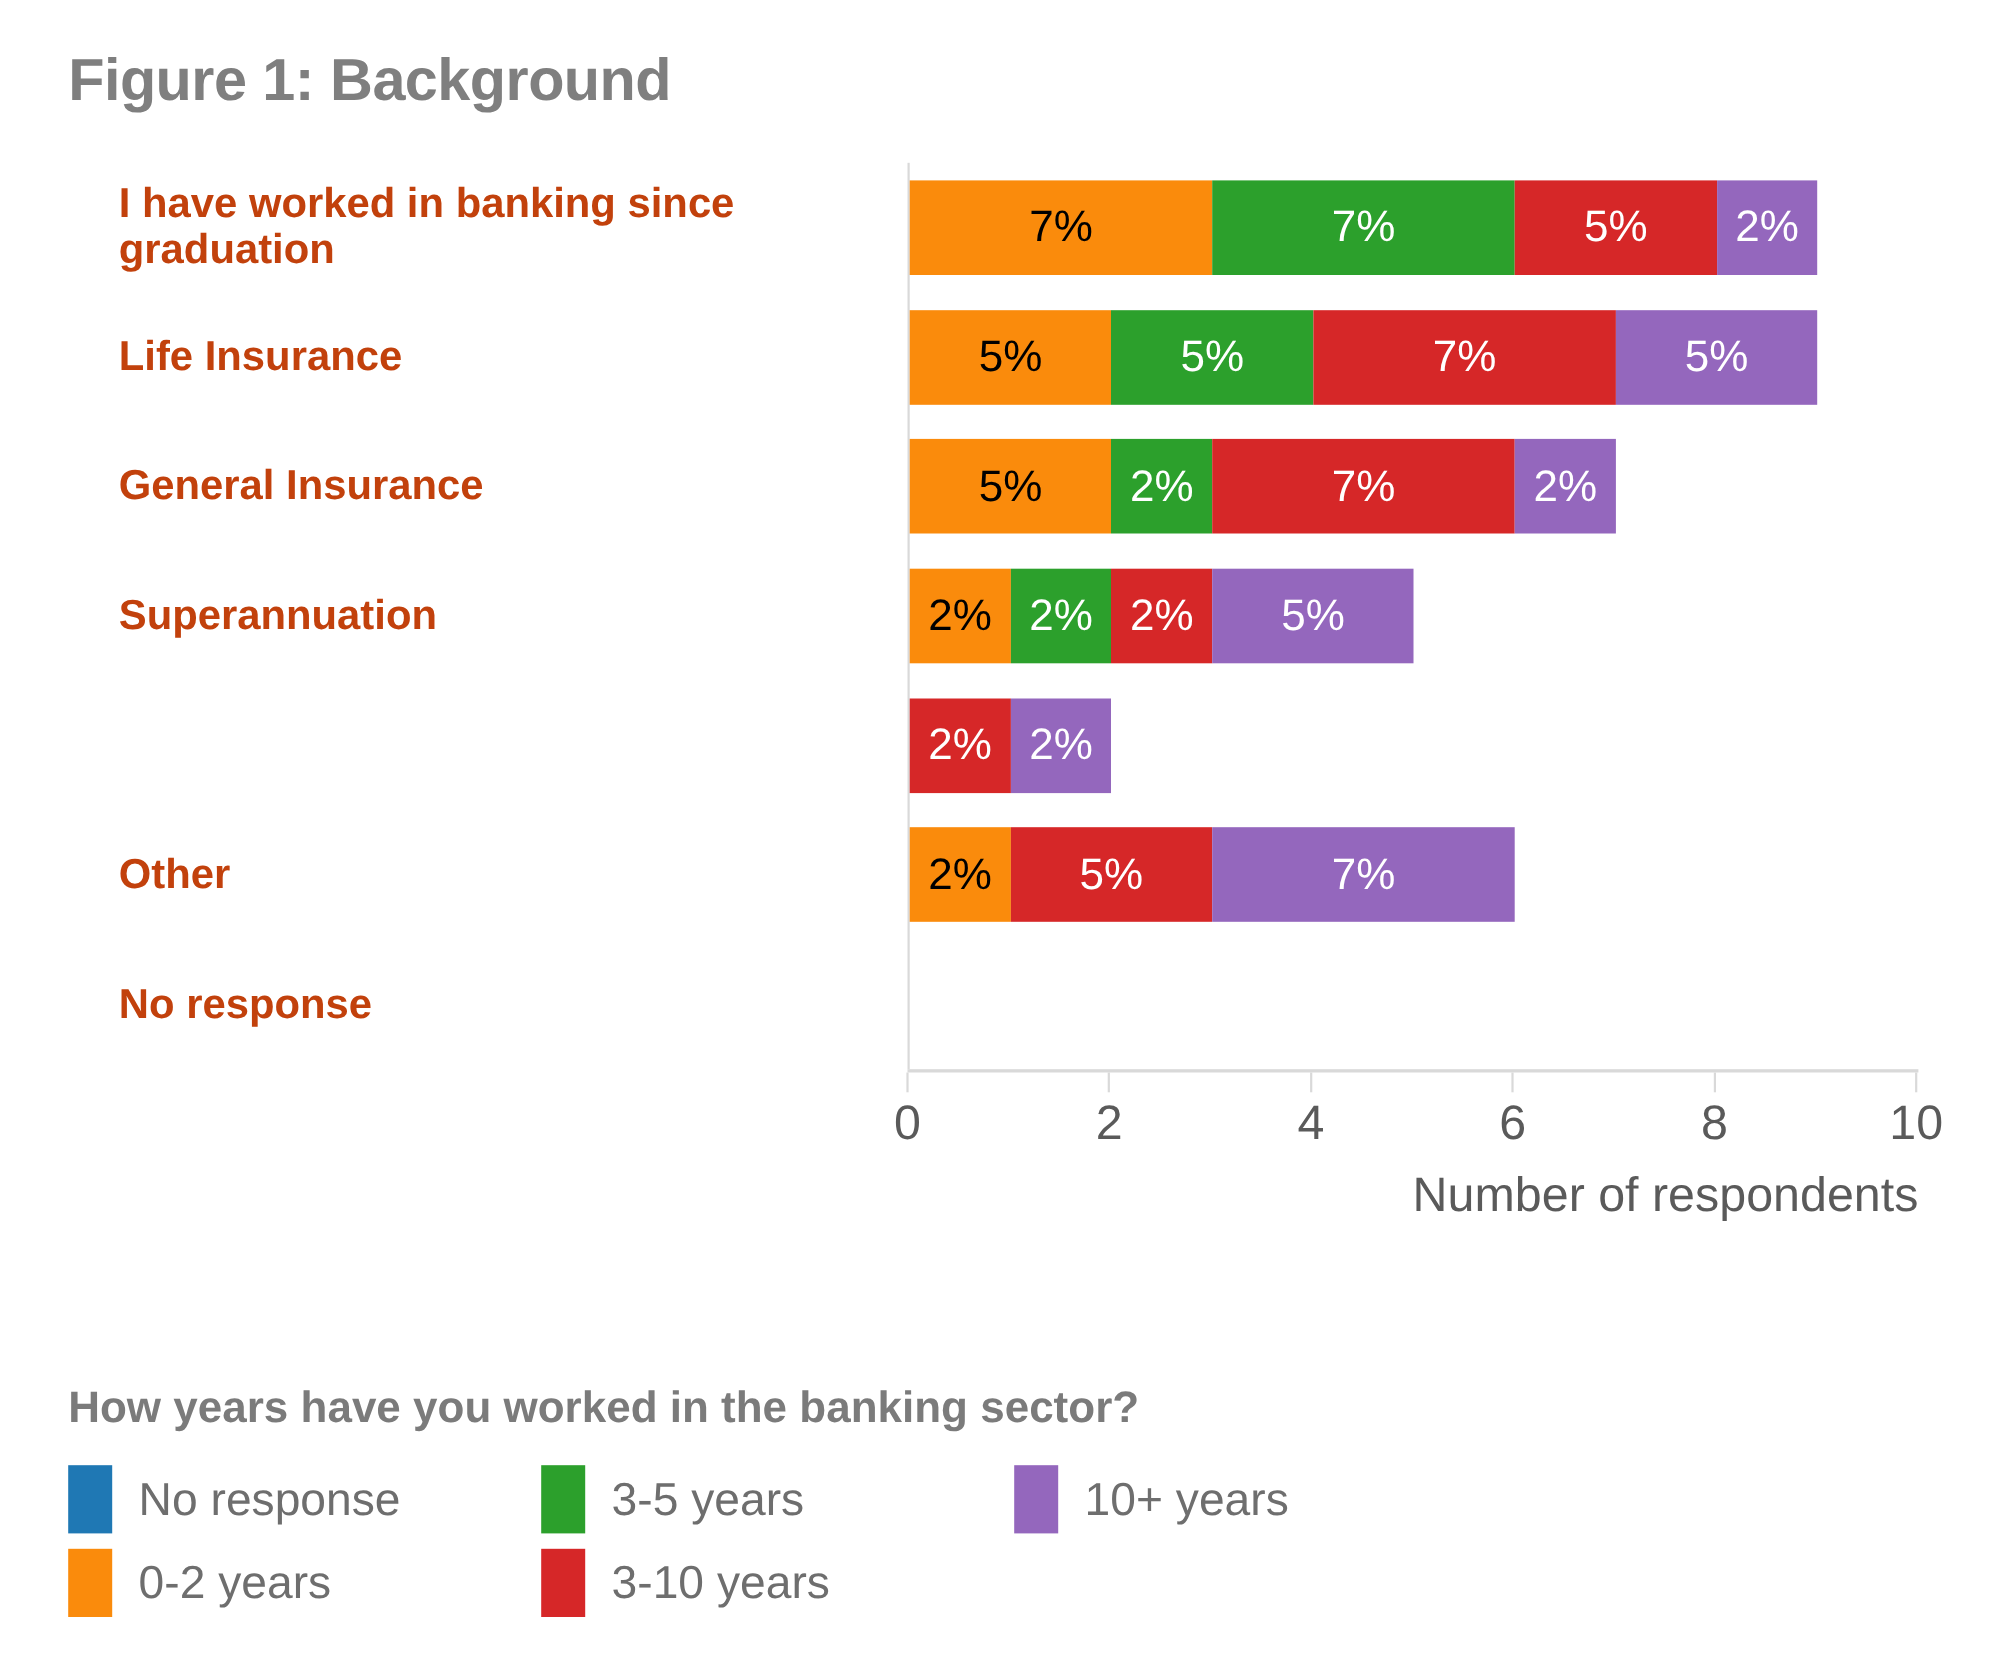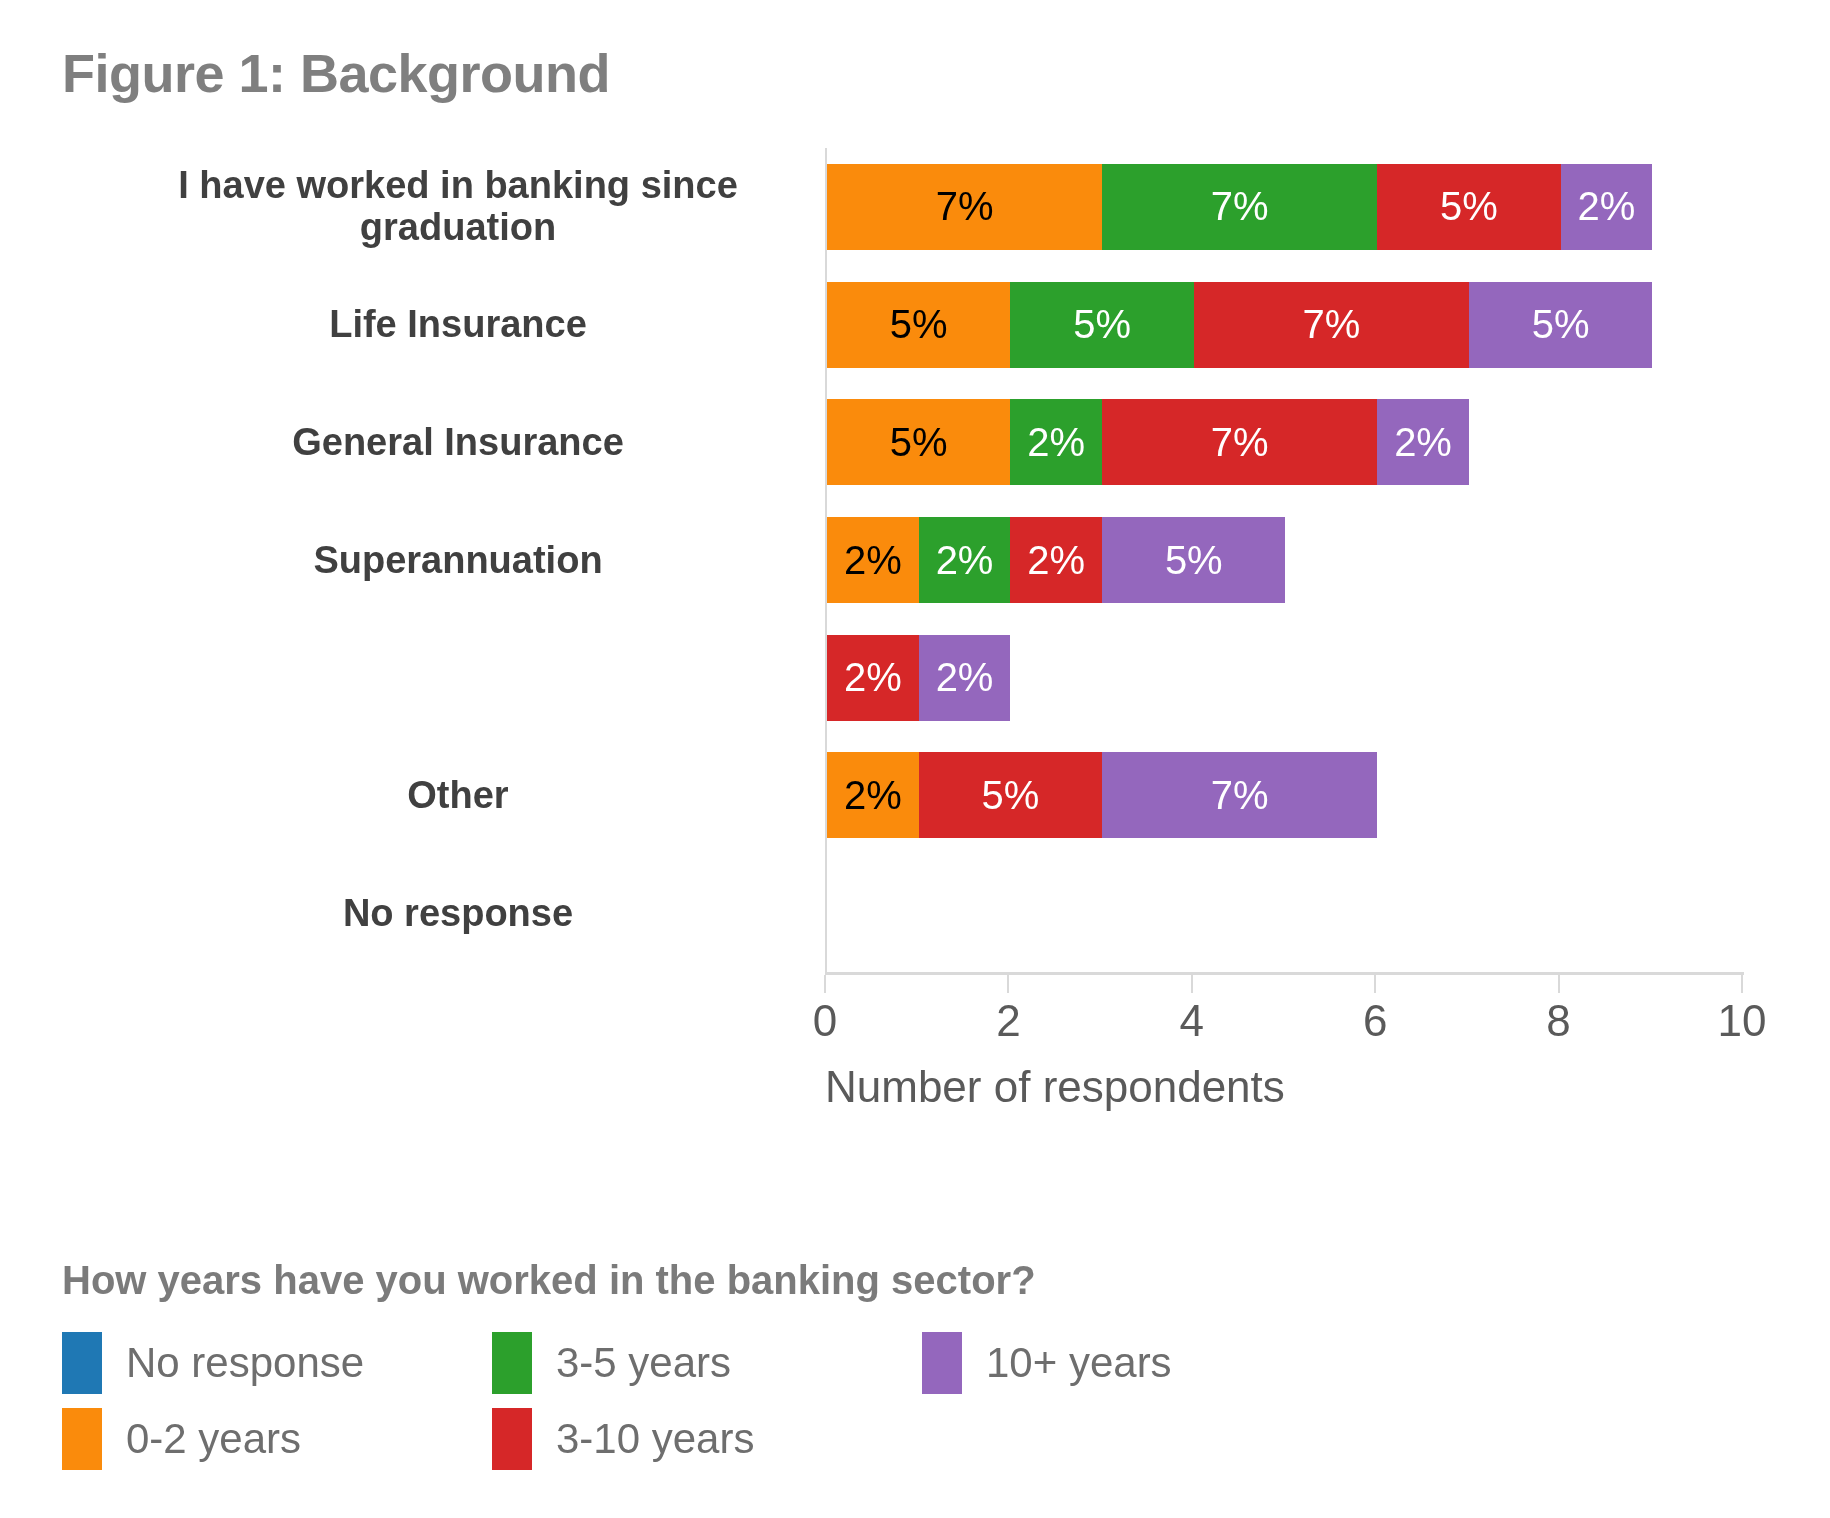--- a/index.html
+++ b/index.html
@@ -68,39 +68,39 @@
     margin-left: -40px;
     text-align: center;
     font-size: 44px;
     color: #5a5a5a;
   }
   #x-axis-title {
     position: absolute;
     left: 825px;
     top: 1062px;
     width: 919px;
-    text-align: left;
+    text-align: right;
     font-size: 44px;
     color: #5a5a5a;
   }
 
   
   .cat-row {
     position: absolute;
     left: 0;
     width: 1830px;
   }
   .cat-label {
     position: absolute;
     right: 1022px;   
     width: 700px;
-    text-align: center;
+    text-align: left;
     font-size: 38px;
     font-weight: bold;
-    color: #404040;
+    color: #c2410c;
     line-height: 1.12;
   }
   .bar-track {
     position: absolute;
     left: 827px;
     height: 100%;
   }
   .seg {
     position: absolute;
     top: 0;

